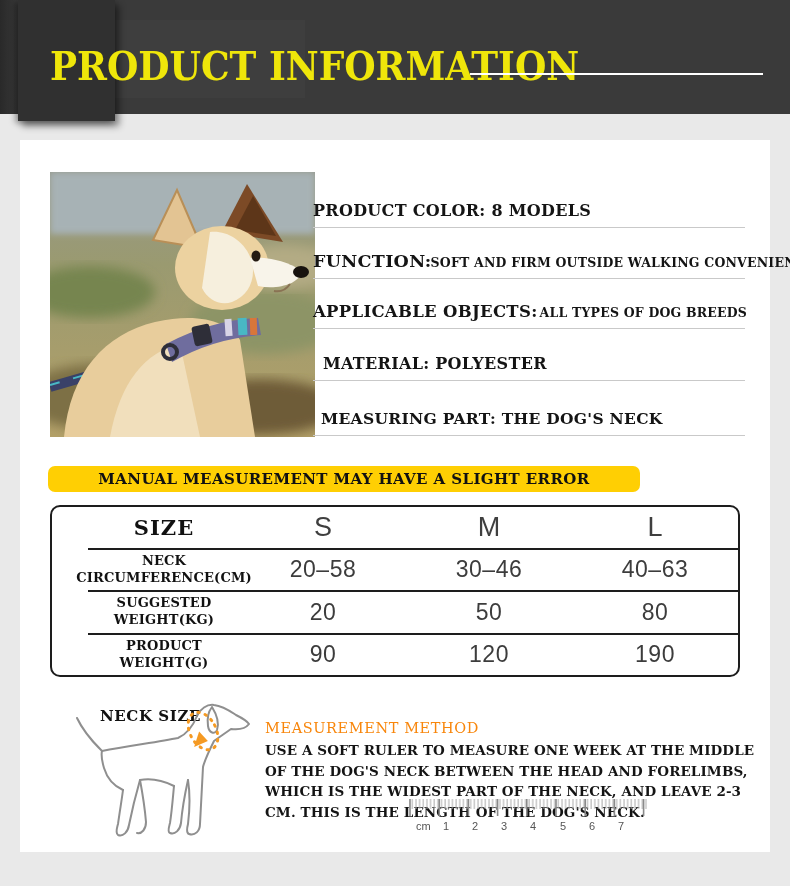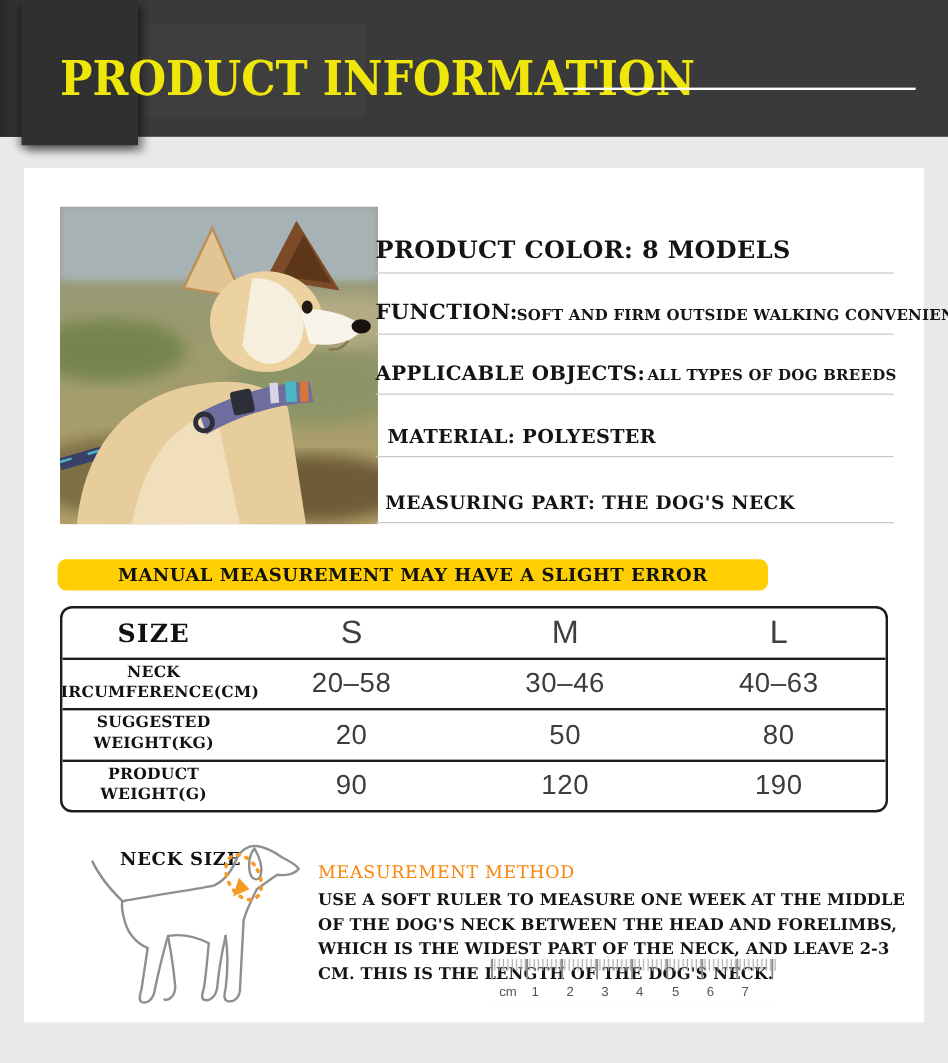--- a/index.html
+++ b/index.html
@@ -25,37 +25,37 @@
   
   .photo{position:absolute;left:50px;top:172px;width:265px;height:265px;overflow:hidden;}
 
   
   .detail-row{position:absolute;left:313px;width:432px;border-bottom:1px solid #c9c9c9;
         display:flex;align-items:flex-end;padding-bottom:7px;box-sizing:border-box;
         font-family:"DejaVu Serif",serif;font-weight:700;color:#141414;white-space:nowrap;}
   .detail-row .d-label{letter-spacing:.3px;}
   .detail-row .d-value{font-size:12.5px;letter-spacing:.2px;margin-left:2px;
         padding-bottom:1px;}
-  #detail-0{top:196px;height:32px;font-size:20px;}
+  #detail-0{top:196px;height:32px;font-size:16px;}
   #detail-1{top:248px;height:31px;font-size:17.5px;justify-content:space-between;}
   #detail-1 .d-value{margin-left:-1px;}
   #detail-2{top:298px;height:31px;font-size:16.5px;}
   #detail-3{top:348px;height:33px;font-size:16px;padding-left:10px;}
   #detail-4{top:403px;height:33px;font-size:15.5px;padding-left:8px;}
 
   
   .banner{position:absolute;left:48px;top:466px;width:592px;height:26px;border-radius:7px;
         background:#FFCF03;display:flex;align-items:center;justify-content:center;
         font-family:"DejaVu Serif",serif;font-weight:700;font-size:15px;color:#111;
         letter-spacing:.4px;}
 
   
   .size-table{position:absolute;left:50px;top:505px;width:690px;height:172px;box-sizing:border-box;
         border:2px solid #1d1d1d;border-radius:10px;background:#fff;overflow:hidden;
-        display:flex;flex-direction:column;}
+        display:flex;flex-direction:column;padding-left:36px;}
   .t-row{display:grid;grid-template-columns:152px 1fr 1fr 1fr;flex:1;
         border-top:2px solid #1d1d1d;}
   .t-row:first-child{border-top:none;}
   .t-cell{display:flex;align-items:center;justify-content:center;text-align:center;}
   .t-label{font-family:"DejaVu Serif",serif;font-weight:700;font-size:13px;color:#111;
         line-height:1.3;letter-spacing:.2px;padding:0 2px;}
   .t-size{font-family:"DejaVu Serif",serif;font-weight:700;font-size:21px;color:#111;
         letter-spacing:1px;}
   .t-head-val{font-size:27px;color:#3f3f3f;font-weight:400;}
   .t-val{font-size:23px;color:#3c3c3c;font-weight:400;letter-spacing:.5px;}

